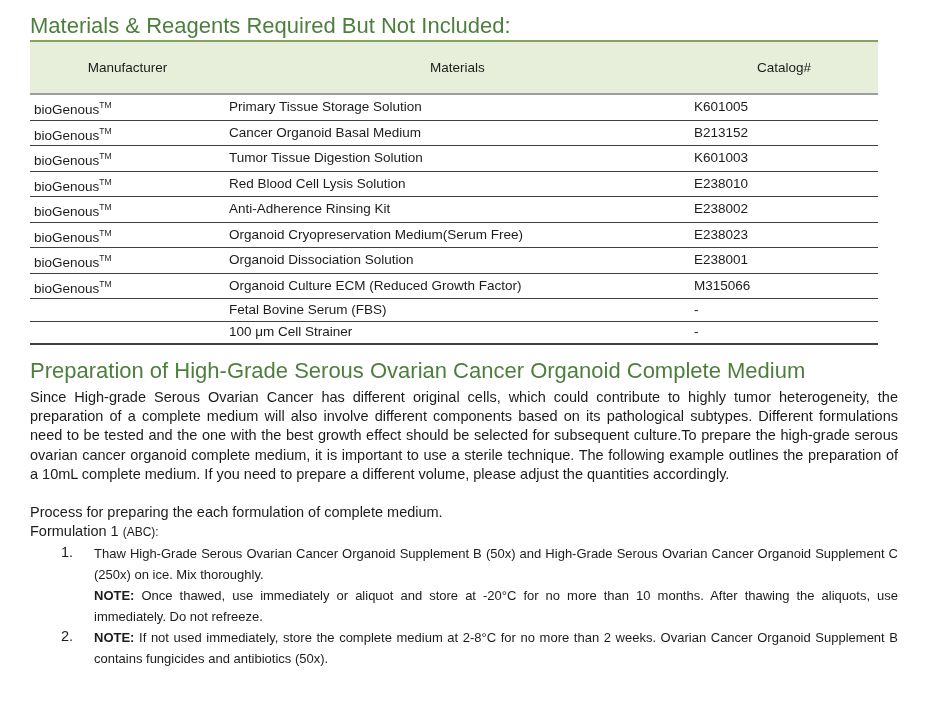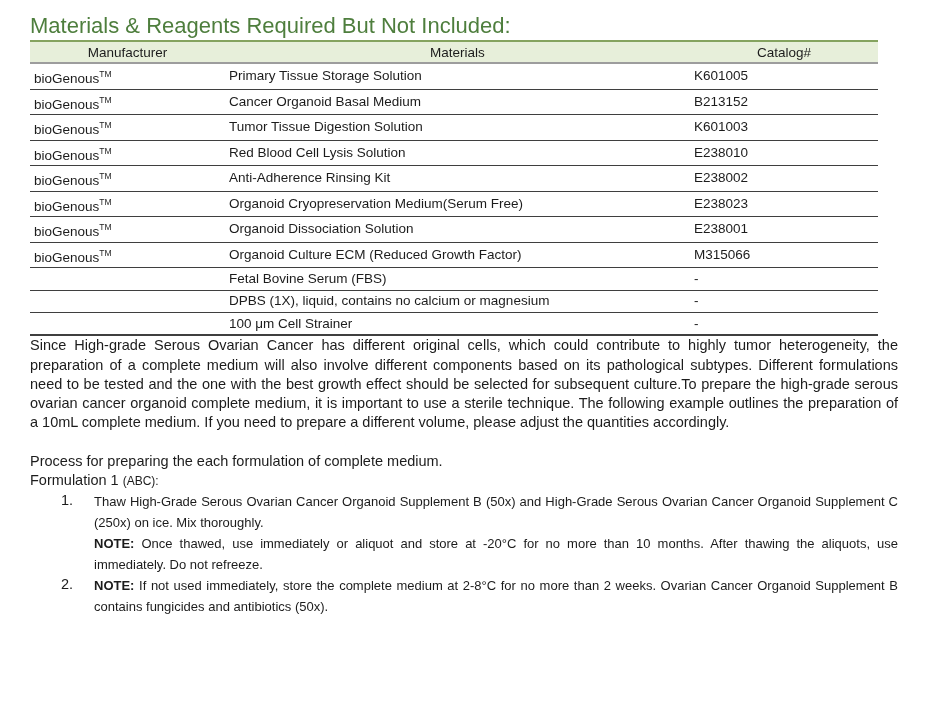--- a/index.html
+++ b/index.html
@@ -40,21 +40,21 @@
   table.materials col.c-cat { width: 188px; }
   table.materials thead tr {
     background: var(--table-header-bg);
     border-top: 2px solid var(--table-header-border);
     border-bottom: 2px solid var(--header-bottom-border);
   }
   table.materials th {
     font-weight: normal;
     text-align: center;
     height: 22px;
-    padding: 2px 4px;
+    padding: 18px 4px;
   }
   table.materials tbody tr { border-bottom: 1.5px solid var(--row-border); }
   table.materials tbody tr:last-child { border-bottom: 2px solid var(--row-border); }
   table.materials td {
     text-align: left;
     height: 22.6px;
     padding: 2px 4px;
     line-height: 16px;
   }
   sup.tm { font-size: 8.5px; vertical-align: super; letter-spacing: 0; }
@@ -147,31 +147,27 @@
     <td>Organoid Culture ECM (Reduced Growth Factor)</td>
     <td>M315066</td>
   </tr>
         <tr>
     <td><span></span><sup class="tm"></sup></td>
     <td>Fetal Bovine Serum (FBS)</td>
     <td>-</td>
   </tr>
         <tr>
     <td><span></span><sup class="tm"></sup></td>
-    <td>DPBS (1X), liquid, contains no calcium or magnesium</td>
-    <td>-</td>
-  </tr>
-        <tr>
-    <td><span></span><sup class="tm"></sup></td>
     <td>100 μm Cell Strainer</td>
     <td>-</td>
   </tr>
       </tbody>
   </table>
 
+  <h2 class="sec-title title-2">Preparation of High-Grade Serous Ovarian Cancer Organoid Complete Medium</h2>
 
   <p class="body-text justified para-1">Since High-grade Serous Ovarian Cancer has different original cells, which could contribute to highly tumor heterogeneity, the preparation of a complete medium will also involve different components based on its pathological subtypes. Different formulations need to be tested and the one with the best growth effect should be selected for subsequent culture.To prepare the high-grade serous ovarian cancer organoid complete medium, it is important to use a sterile technique. The following example outlines the preparation of a 10mL complete medium. If you need to prepare a different volume, please adjust the quantities accordingly.</p>
 
   <div class="plain-line">Process for preparing the each formulation of complete medium.</div>
 
   <div class="plain-line"><span>Formulation 1 </span><span class="formulation-suffix">(ABC):</span></div>
 
   <ol class="steps">
       <li class="step">
     <span class="step-num">1.</span>

